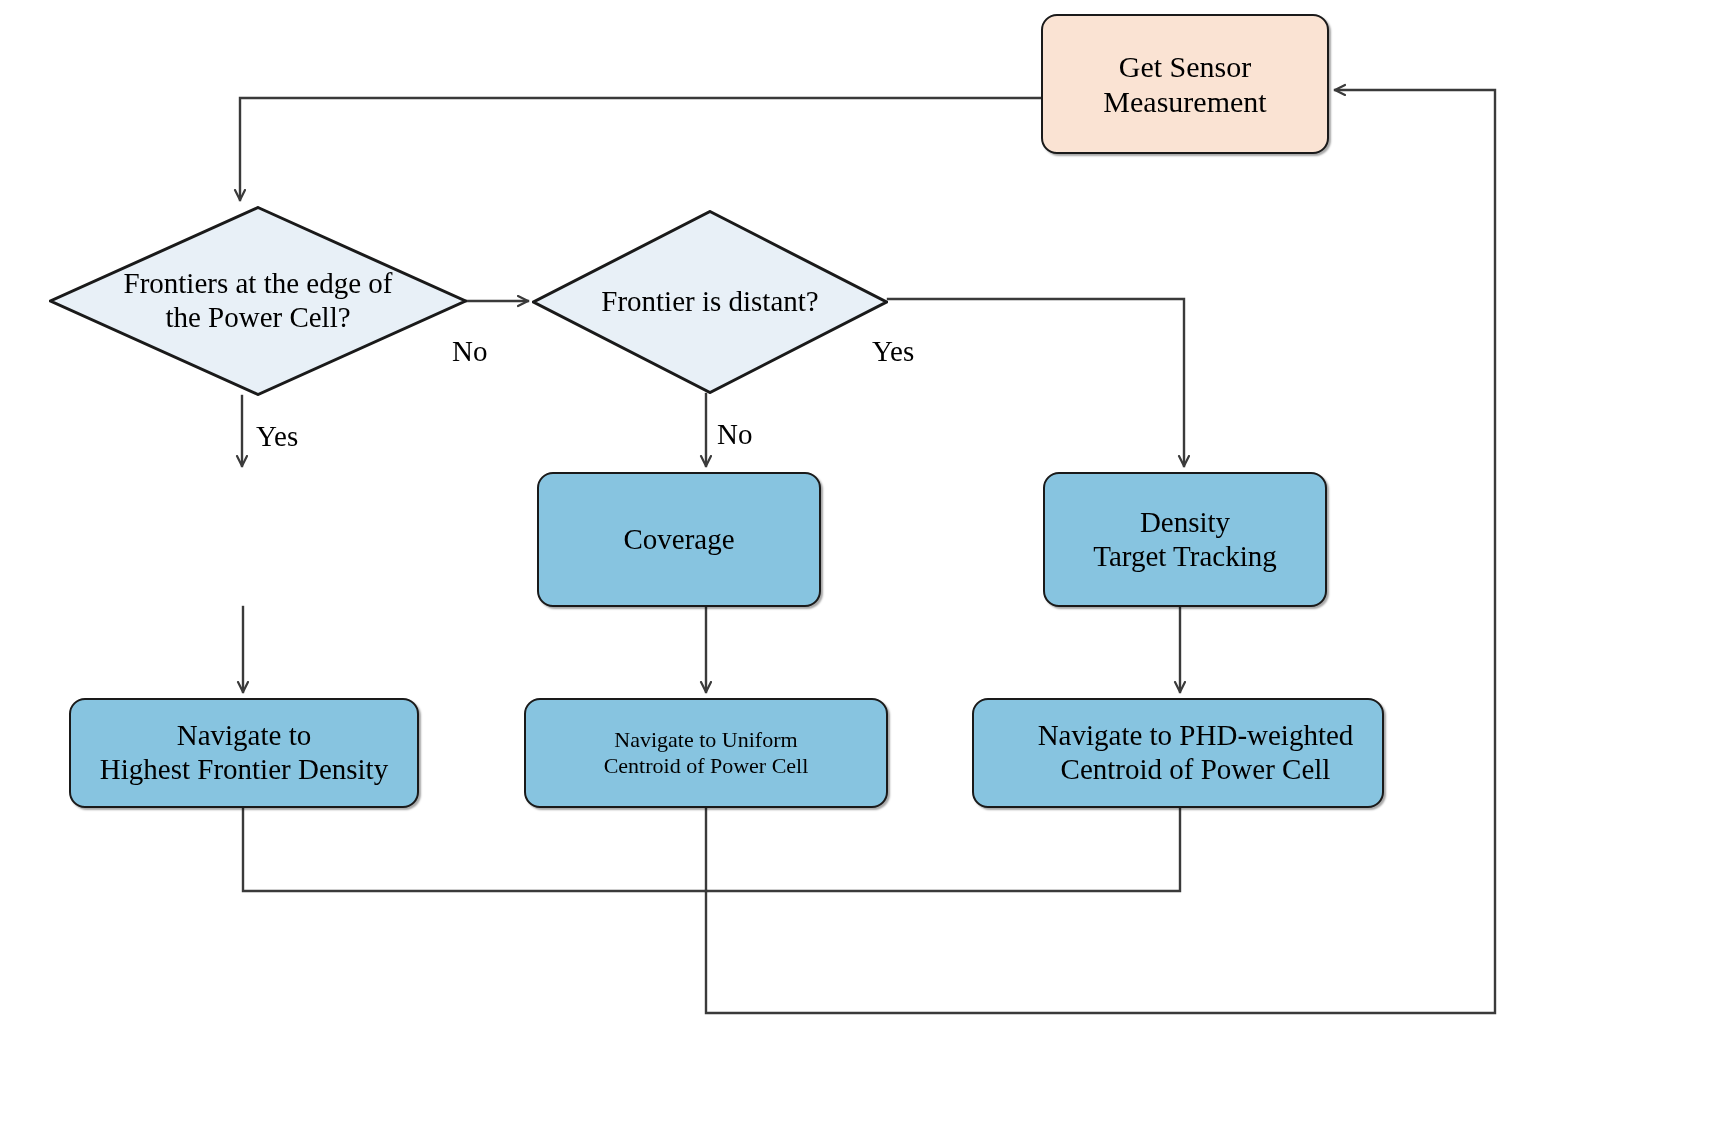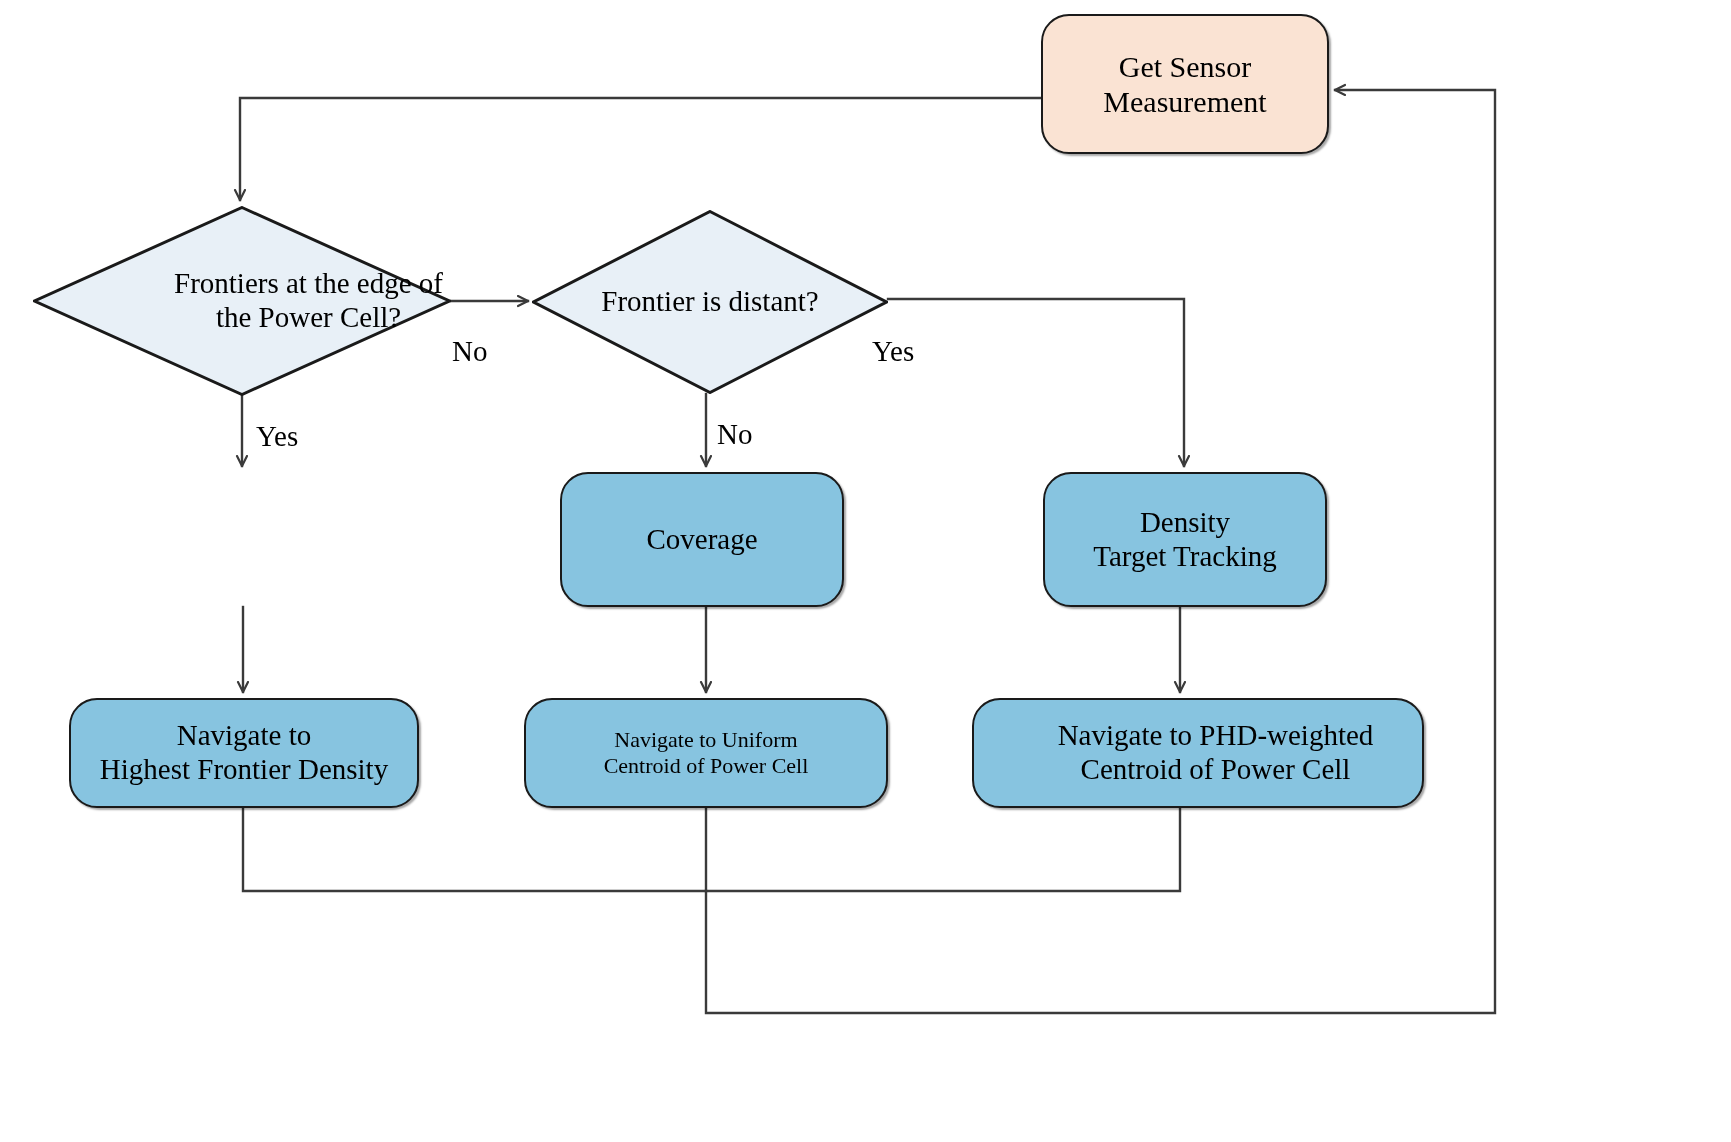--- a/index.html
+++ b/index.html
@@ -30,21 +30,21 @@
     box-sizing: border-box;
     display: flex;
     align-items: center;
     justify-content: center;
     text-align: center;
     color: #000000;
     line-height: 1.17;
   }
   .proc-node {
     border: 2px solid #22c55e;
-    border-radius: 28px;
+    border-radius: 16px;
     box-shadow: 2px 2px 2px rgba(0,0,0,0.35);
   }
   .node-label {
     display: block;
     white-space: pre-line;
     padding: 0 8px;
   }
   .diamond-node {
     background: transparent;
   }
@@ -89,56 +89,56 @@
         <path d="M 1180 808 L 1180 891 L 706 891"></path>
         <path d="M 706 808 L 706 1013 L 1495 1013 L 1495 90 L 1335 90" marker-end="url(#arrowhead)"></path>
       </g>
   </svg>
 
   <div class="node proc-node" style="left: 1041px; top: 14px; width: 288px; height: 140px; font-size: 30px; background: rgb(250, 227, 211); border-color: rgb(26, 26, 26);">
     <span class="node-label">Get Sensor
 Measurement</span>
   </div>
 
-  <div class="node diamond-node" style="left: 33px; top: 206px; width: 418px; height: 190px; font-size: 29px; justify-content: flex-end;">
+  <div class="node diamond-node" style="left: 49px; top: 206px; width: 418px; height: 190px; font-size: 29px;">
       <svg width="418" height="190" viewBox="0 0 418 190">
         <polygon points="209,1.5 416.5,95 209,188.5 1.5,95" fill="#E8F0F7" stroke="#1a1a1a" stroke-width="3" stroke-linejoin="miter"></polygon>
       </svg>
     <span class="node-label">Frontiers at the edge of
 the Power Cell?</span>
   </div>
 
   <div class="node diamond-node" style="left: 532px; top: 210px; width: 356px; height: 184px; font-size: 29px;">
       <svg width="356" height="184" viewBox="0 0 356 184">
         <polygon points="178,1.5 354.5,92 178,182.5 1.5,92" fill="#E8F0F7" stroke="#1a1a1a" stroke-width="3" stroke-linejoin="miter"></polygon>
       </svg>
     <span class="node-label">Frontier is distant?</span>
   </div>
 
 
-  <div class="node proc-node" style="left: 560px; top: 472px; width: 284px; height: 135px; font-size: 29px; background: rgb(135, 196, 224); border-color: rgb(26, 26, 26);">
+  <div class="node proc-node" style="left: 537px; top: 472px; width: 284px; height: 135px; font-size: 29px; background: rgb(135, 196, 224); border-color: rgb(26, 26, 26);">
     <span class="node-label">Coverage</span>
   </div>
 
   <div class="node proc-node" style="left: 1043px; top: 472px; width: 284px; height: 135px; font-size: 29px; background: rgb(135, 196, 224); border-color: rgb(26, 26, 26);">
     <span class="node-label">Density
 Target Tracking</span>
   </div>
 
   <div class="node proc-node" style="left: 69px; top: 698px; width: 350px; height: 110px; font-size: 29px; background: rgb(135, 196, 224); border-color: rgb(26, 26, 26);">
     <span class="node-label">Navigate to
 Highest Frontier Density</span>
   </div>
 
   <div class="node proc-node" style="left: 524px; top: 698px; width: 364px; height: 110px; font-size: 22px; background: rgb(135, 196, 224); border-color: rgb(26, 26, 26);">
     <span class="node-label">Navigate to Uniform
 Centroid of Power Cell</span>
   </div>
 
-  <div class="node proc-node" style="left: 972px; top: 698px; width: 452px; height: 110px; font-size: 29px; background: rgb(135, 196, 224); border-color: rgb(26, 26, 26); padding-left: 35px;">
+  <div class="node proc-node" style="left: 972px; top: 698px; width: 412px; height: 110px; font-size: 29px; background: rgb(135, 196, 224); border-color: rgb(26, 26, 26); padding-left: 35px;">
     <span class="node-label">Navigate to PHD-weighted
 Centroid of Power Cell</span>
   </div>
 
   <div id="edge-label-layer">
       <div class="edge-label" style="left: 452px; top: 305px; font-size: 29px;">No</div>
       <div class="edge-label" style="left: 256px; top: 390px; font-size: 29px;">Yes</div>
       <div class="edge-label" style="left: 872px; top: 305px; font-size: 29px;">Yes</div>
       <div class="edge-label" style="left: 717px; top: 388px; font-size: 29px;">No</div>
     </div>

